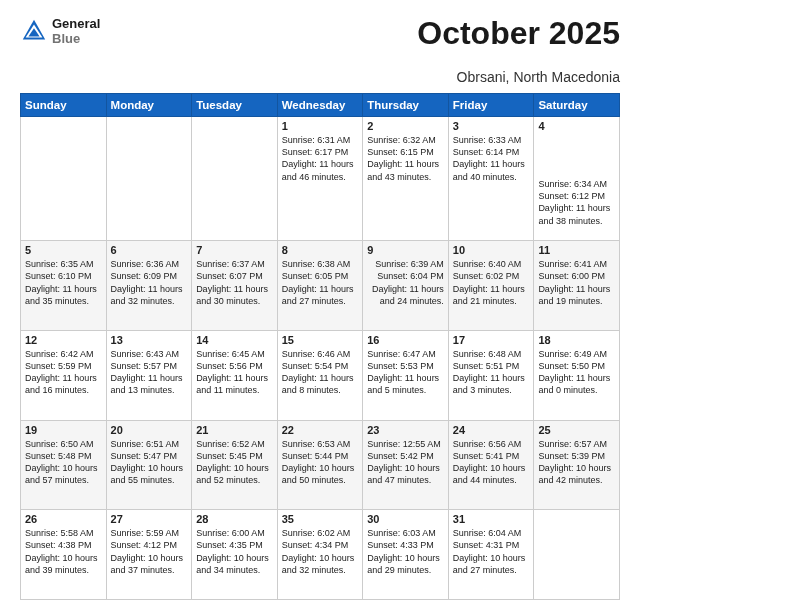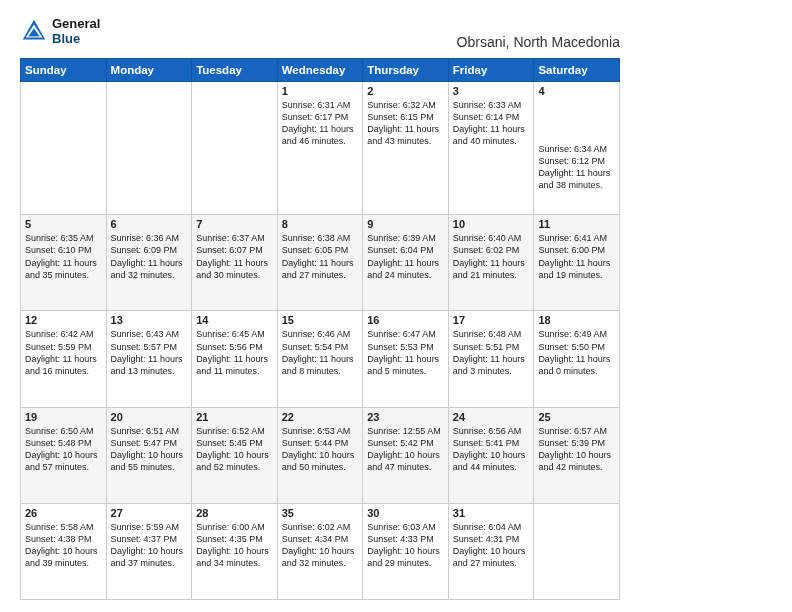--- a/index.html
+++ b/index.html
@@ -97,24 +97,25 @@
 <div class="page">
   <div class="header">
     <div class="logo">
       <svg class="logo-icon" viewBox="0 0 30 30">
         <polygon points="15,3 27,24 3,24" fill="#1565c0"></polygon>
         <polygon points="15,8 24,22 6,22" fill="#fff"></polygon>
         <polygon points="15,12 21,21 9,21" fill="#1565c0"></polygon>
       </svg>
       <div>
         <div style="font-size:13px;font-weight:bold;color:#1a1a1a;">General</div>
-        <div style="font-size:13px;font-weight:bold;color:#0c4a6e;">Blue</div>
+        <div style="font-size:13px;font-weight:bold;color:#737373;">Blue</div>
       </div>
     </div>
     <div class="title-block">
+      <div class="month-title">October 2025</div>
       <div class="location">Obrsani, North Macedonia</div>
     </div>
   </div>
 
   <table class="calendar">
     <thead>
       <tr>
       <th>Sunday</th>
           <th>Monday</th>
           <th>Tuesday</th>
@@ -182,21 +183,21 @@
           </td>
           <td>
             <span class="day-num">8</span>
             <div class="day-info" style="white-space: pre-line;">Sunrise: 6:38 AM
 Sunset: 6:05 PM
 Daylight: 11 hours
 and 27 minutes.</div>
           </td>
           <td>
             <span class="day-num">9</span>
-            <div class="day-info" style="white-space: pre-line;">Sunrise: 6:39 AM
+            <div class="day-info" style="white-space: pre-line; text-align: right;">Sunrise: 6:39 AM
 Sunset: 6:04 PM
 Daylight: 11 hours
 and 24 minutes.</div>
           </td>
           <td>
             <span class="day-num">10</span>
             <div class="day-info" style="white-space: pre-line;">Sunrise: 6:40 AM
 Sunset: 6:02 PM
 Daylight: 11 hours
 and 21 minutes.</div>
@@ -315,21 +316,21 @@
           <td>
             <span class="day-num">26</span>
             <div class="day-info" style="white-space: pre-line;">Sunrise: 5:58 AM
 Sunset: 4:38 PM
 Daylight: 10 hours
 and 39 minutes.</div>
           </td>
           <td>
             <span class="day-num">27</span>
             <div class="day-info" style="white-space: pre-line;">Sunrise: 5:59 AM
-Sunset: 4:37 PM
+Sunset: 4:12 PM
 Daylight: 10 hours
 and 37 minutes.</div>
           </td>
           <td>
             <span class="day-num">28</span>
             <div class="day-info" style="white-space: pre-line;">Sunrise: 6:00 AM
 Sunset: 4:35 PM
 Daylight: 10 hours
 and 34 minutes.</div>
           </td>

